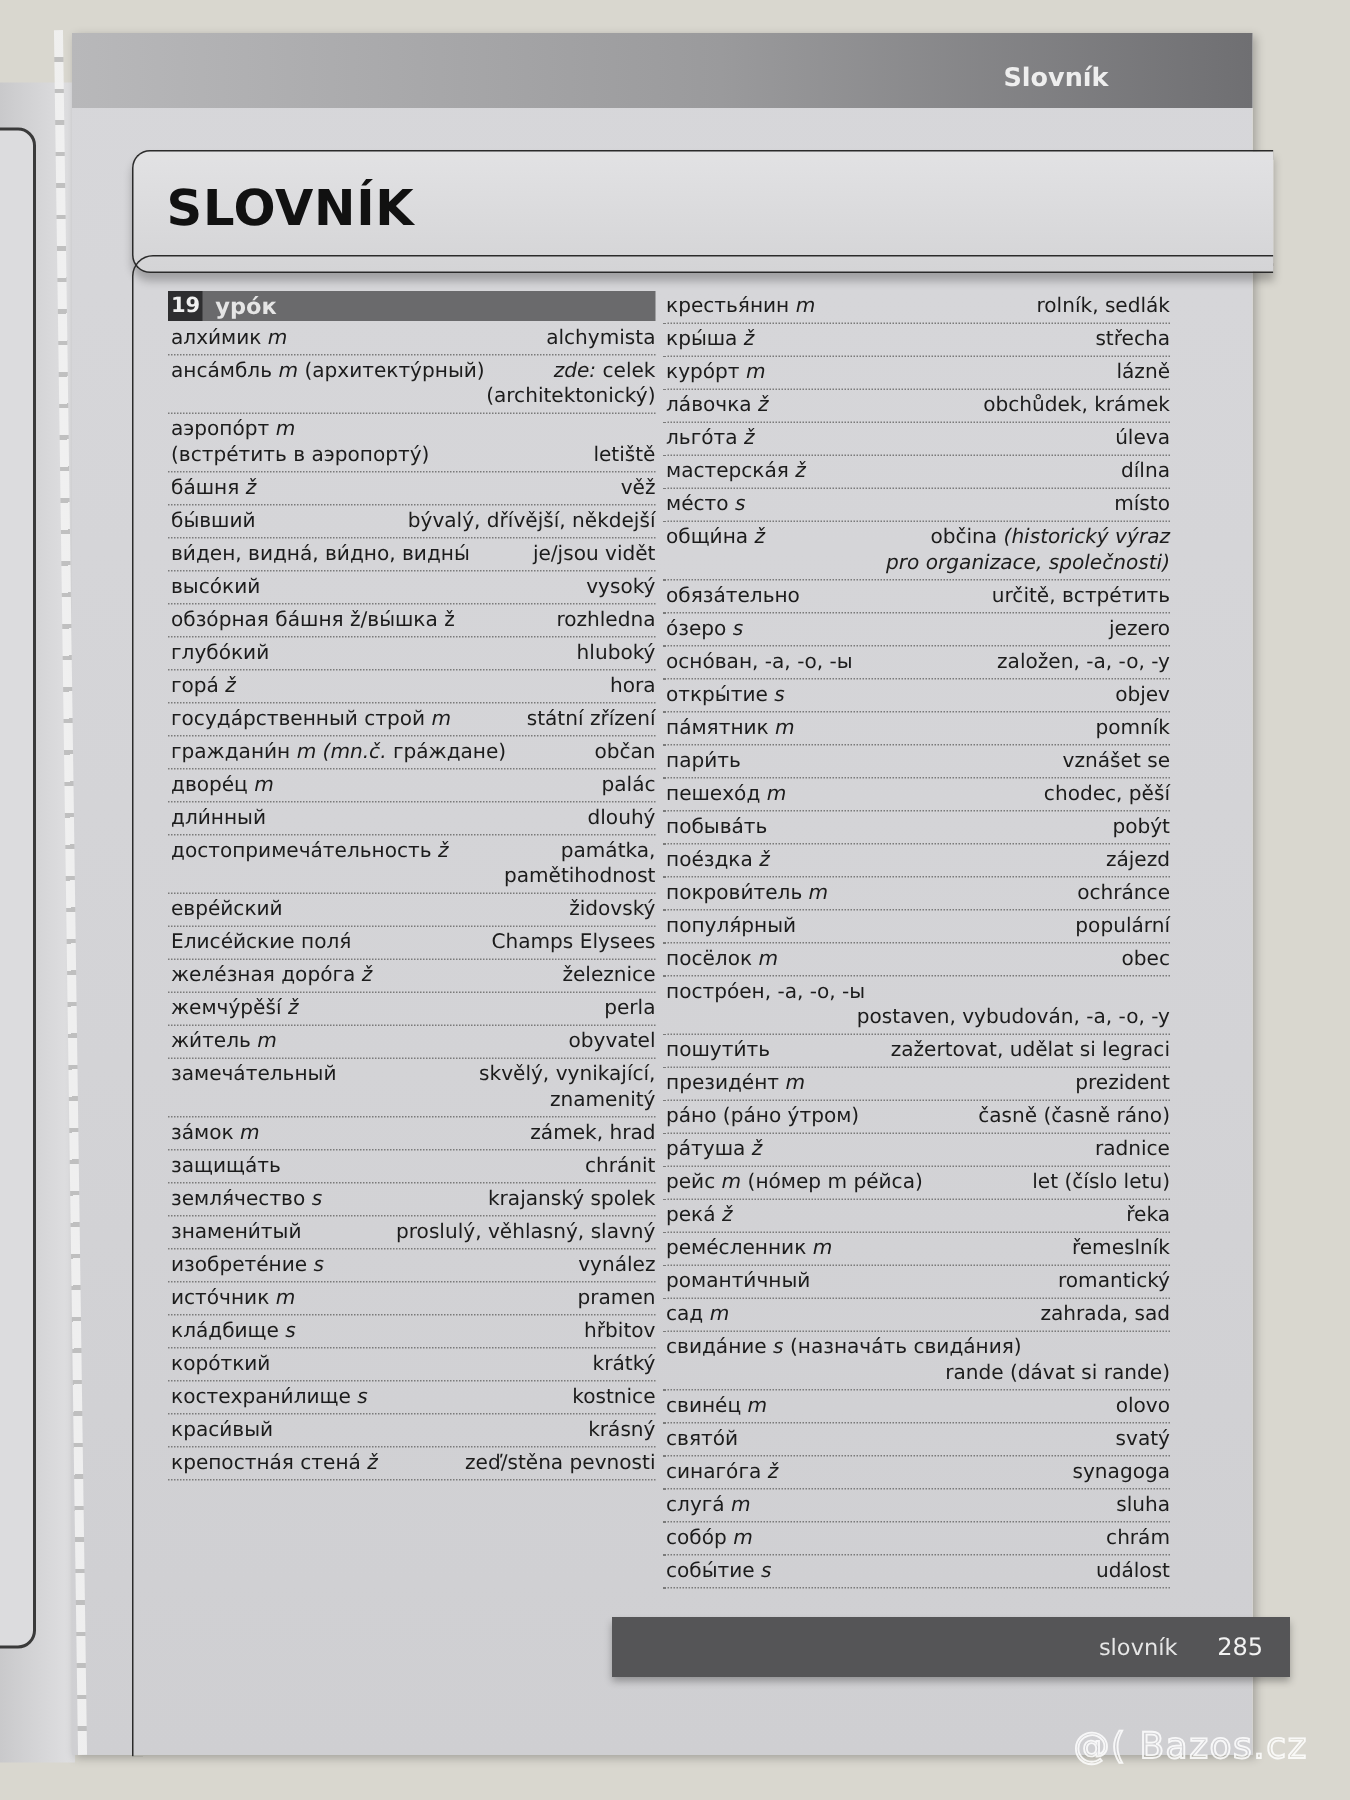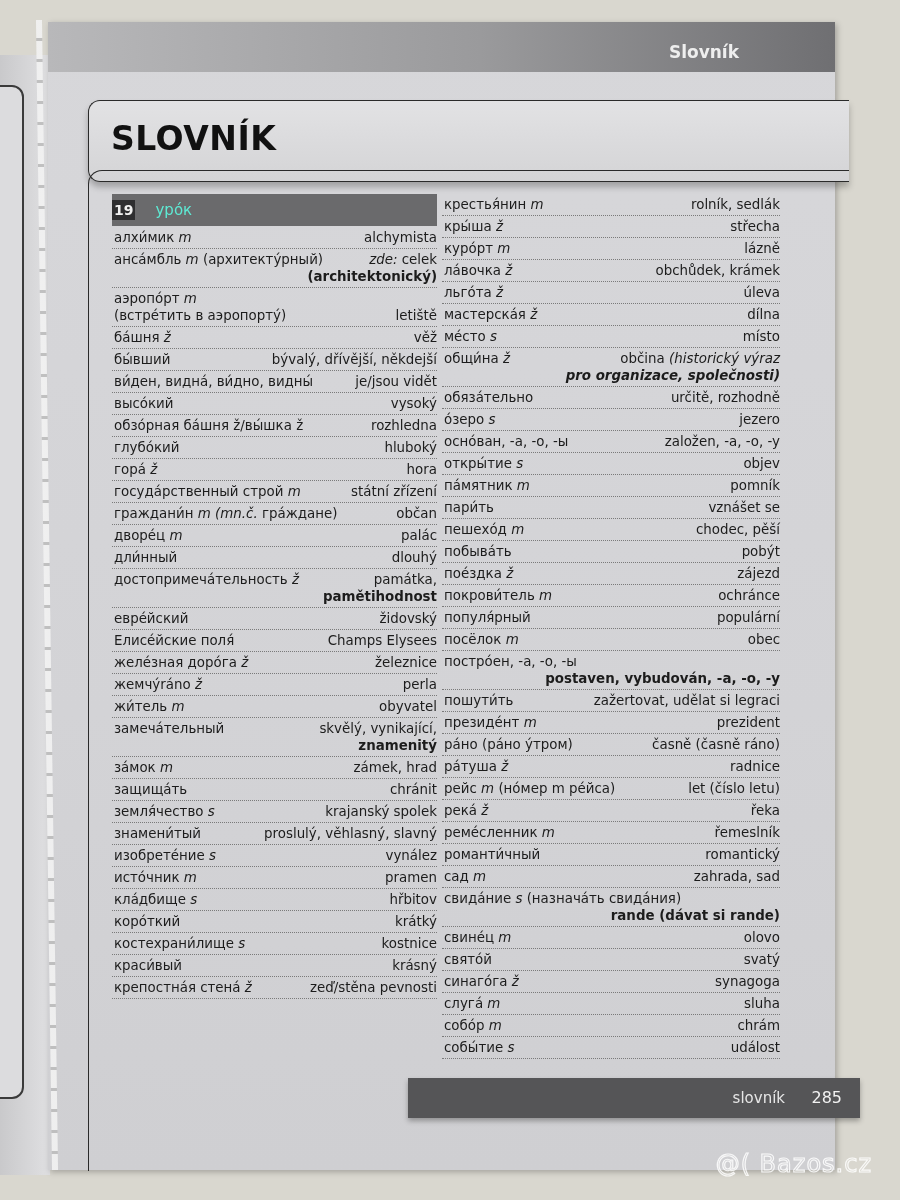--- a/index.html
+++ b/index.html
@@ -49,39 +49,39 @@
     position:absolute; left:40px; top:148px; width:760px; height:1000px;
     border:1.5px solid #2a2a2a; border-right:none; border-bottom:none;
     border-radius:14px 0 0 0;
   }
   .col {
     position:absolute; top:172px; width:325px;
   }
   .col.left { left:64px; }
   .col.right { left:394px; width:338px; }
   .lesson-head {
-    background:#6a6a6c; height:32px; display:flex; align-items:center;
+    background:#6a6a6c; height:20px; display:flex; align-items:center;
     margin-bottom:1px;
   }
   .lesson-num {
     background:#2e2e30; color:#f0f0f0; font-weight:bold; font-size:14px;
     padding:0 2px; height:20px; line-height:20px;
   }
   .lesson-word {
-    color:#5eead4; font-weight:normal; font-size:15px; padding-left:20px;
+    color:#e5e5e5; font-weight:bold; font-size:15px; padding-left:8px;
   }
   .entry {
     border-bottom:1px dotted #7a7a7a;
     font-size:13.4px; color:#1c1c1c; line-height:17px;
     padding:2px 0 2px 2px; position:relative;
   }
   .entry .row { display:flex; justify-content:space-between; align-items:flex-end; }
   .entry .ru { white-space:nowrap; }
   .entry .cz { text-align:right; white-space:nowrap; }
-  .entry .cz-line { text-align:right;font-weight:bold; }
+  .entry .cz-line { text-align:right; }
   .entry i { font-style:italic; }
   .bottom-band {
     position:absolute; left:408px; top:1078px; width:452px; height:40px;
     background:#555557;
     box-shadow:0 3px 5px rgba(0,0,0,.3);
   }
   .bottom-band .foot-label {
     position:absolute; right:75px; top:11px; color:#e6e6e6; font-size:15px;
   }
   .bottom-band .page-number {
@@ -225,21 +225,21 @@
           </div>
         </div>
         <div class="entry">
           <div class="row">
             <span class="ru"><span>желéзная дорóга</span> <i>ž</i></span>
             <span class="cz"><span>železnice</span></span>
           </div>
         </div>
         <div class="entry">
           <div class="row">
-            <span class="ru"><span>жемчу́ráno</span> <i>ž</i></span>
+            <span class="ru"><span>жемчу́pěší</span> <i>ž</i></span>
             <span class="cz"><span>perla</span></span>
           </div>
         </div>
         <div class="entry">
           <div class="row">
             <span class="ru"><span>жи́тель</span> <i>m</i></span>
             <span class="cz"><span>obyvatel</span></span>
           </div>
         </div>
         <div class="entry">
@@ -365,21 +365,21 @@
         <div class="entry">
           <div class="row">
             <span class="ru"><span>общи́на</span> <i>ž</i></span>
             <span class="cz"><span>občina</span> <i>(historický výraz</i></span>
           </div>
           <div class="cz-line"><i>pro organizace, společnosti)</i></div>
         </div>
         <div class="entry">
           <div class="row">
             <span class="ru"><span>обязáтельно</span></span>
-            <span class="cz"><span>určitě, rozhodně</span></span>
+            <span class="cz"><span>určitě, встрéтить</span></span>
           </div>
         </div>
         <div class="entry">
           <div class="row">
             <span class="ru"><span>óзеро</span> <i>s</i></span>
             <span class="cz"><span>jezero</span></span>
           </div>
         </div>
         <div class="entry">
           <div class="row">

